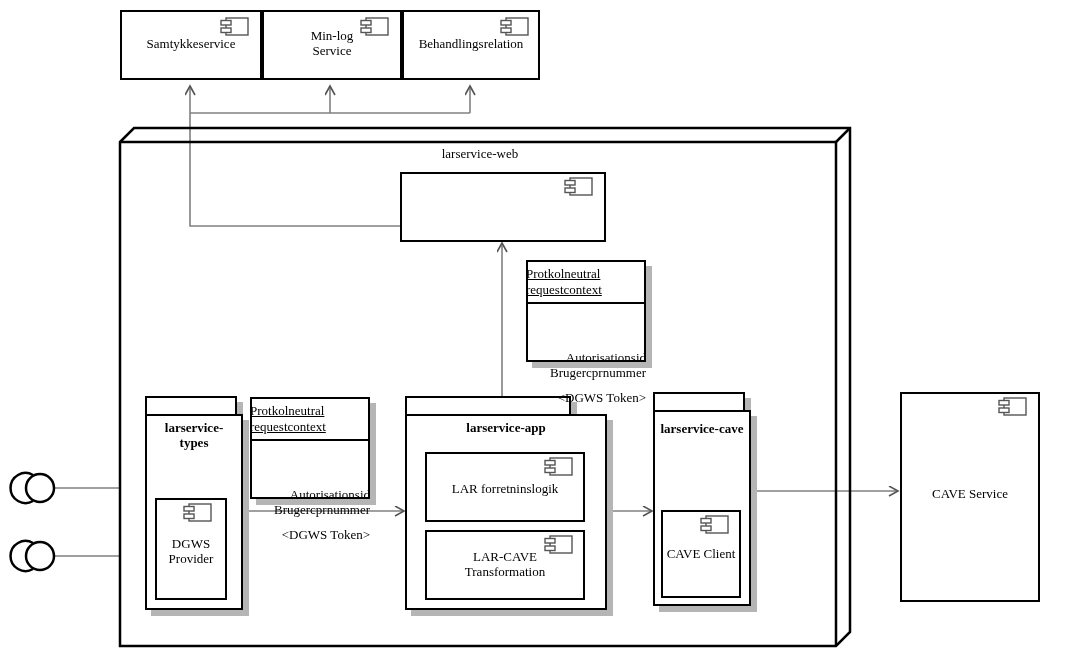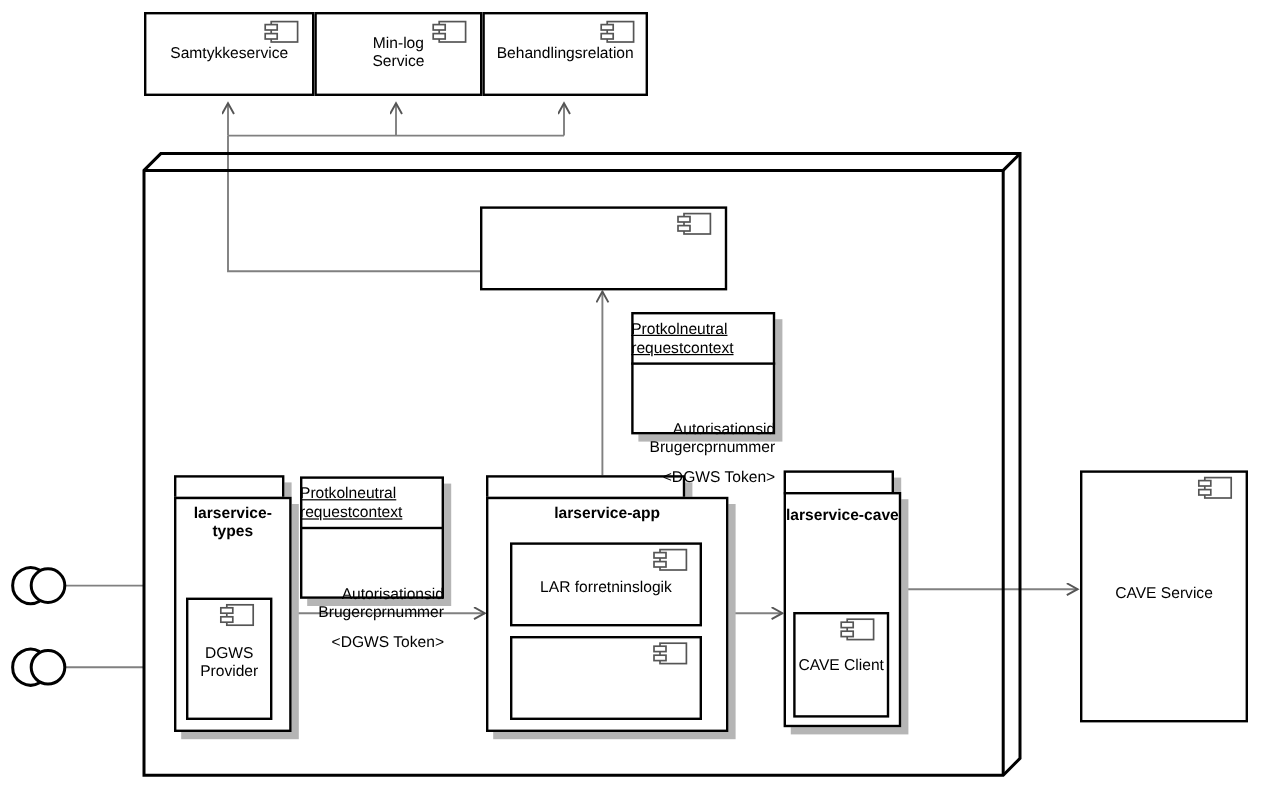--- a/index.html
+++ b/index.html
@@ -5,21 +5,21 @@
   html, body {
     margin: 0;
     padding: 0;
     background: #ffffff;
   }
   #canvas {
     position: relative;
     width: 1065px;
     height: 670px;
     background: #ffffff;
-    font-family: Liberation Sans, sans-serif;
+    font-family: Liberation Serif, serif;
     overflow: hidden;
   }
   svg.layer {
     position: absolute;
     left: 0;
     top: 0;
     width: 1065px;
     height: 670px;
     pointer-events: none;
   }
@@ -127,20 +127,21 @@
 Service</div>
 
   <div class="box" style="left:402px; top:10px; width:138px; height:70px;"></div>
   <svg class="comp-icon" style="left:500px; top:16px;" viewBox="0 0 30 22">
     <rect x="6" y="2" width="22" height="17" fill="#ffffff" stroke="#555555" stroke-width="1.4"></rect>
     <rect x="1" y="4.5" width="10" height="4.5" fill="#ffffff" stroke="#555555" stroke-width="1.4"></rect>
     <rect x="1" y="12" width="10" height="4.5" fill="#ffffff" stroke="#555555" stroke-width="1.4"></rect>
   </svg>
   <div class="lbl" style="left:402px; top:36px; width:138px;">Behandlingsrelation</div>
 
+  <div class="lbl" style="left:380px; top:146px; width:200px;">larservice-web</div>
 
   <div class="box" style="left:400px; top:172px; width:206px; height:70px;"></div>
   <svg class="comp-icon" style="left:564px; top:176px;" viewBox="0 0 30 22">
     <rect x="6" y="2" width="22" height="17" fill="#ffffff" stroke="#555555" stroke-width="1.4"></rect>
     <rect x="1" y="4.5" width="10" height="4.5" fill="#ffffff" stroke="#555555" stroke-width="1.4"></rect>
     <rect x="1" y="12" width="10" height="4.5" fill="#ffffff" stroke="#555555" stroke-width="1.4"></rect>
   </svg>
 
   <div class="shadow" style="left:532px; top:266px; width:120px; height:102px;"></div>
   <div class="box" style="left:526px; top:260px; width:120px; height:102px; z-index:1;"></div>
@@ -189,20 +190,22 @@
     <rect x="1" y="12" width="10" height="4.5" fill="#ffffff" stroke="#555555" stroke-width="1.4"></rect>
   </svg>
   <div class="lbl" style="left:425px; top:481px; width:160px; z-index:3;">LAR forretninslogik</div>
 
   <div class="box" style="left:425px; top:530px; width:160px; height:70px; z-index:2;"></div>
   <svg class="comp-icon" style="left:544px; top:534px; z-index:3;" viewBox="0 0 30 22">
     <rect x="6" y="2" width="22" height="17" fill="#ffffff" stroke="#555555" stroke-width="1.4"></rect>
     <rect x="1" y="4.5" width="10" height="4.5" fill="#ffffff" stroke="#555555" stroke-width="1.4"></rect>
     <rect x="1" y="12" width="10" height="4.5" fill="#ffffff" stroke="#555555" stroke-width="1.4"></rect>
   </svg>
+  <div class="lbl" style="left:425px; top:549px; width:160px; z-index:3;">LAR-CAVE
+Transformation</div>
 
   <div class="shadow" style="left:659px; top:398px; width:92px; height:20px;"></div>
   <div class="box" style="left:653px; top:392px; width:92px; height:20px; z-index:1;"></div>
   <div class="shadow" style="left:659px; top:416px; width:98px; height:196px;"></div>
   <div class="box" style="left:653px; top:410px; width:98px; height:196px; z-index:1;"></div>
   <div class="lbl lbl-bold" style="left:650px; top:421px; width:104px; z-index:2;">larservice-cave</div>
 
   <div class="box" style="left:661px; top:510px; width:80px; height:88px; z-index:2;"></div>
   <svg class="comp-icon" style="left:700px; top:514px; z-index:3;" viewBox="0 0 30 22">
     <rect x="6" y="2" width="22" height="17" fill="#ffffff" stroke="#555555" stroke-width="1.4"></rect>

